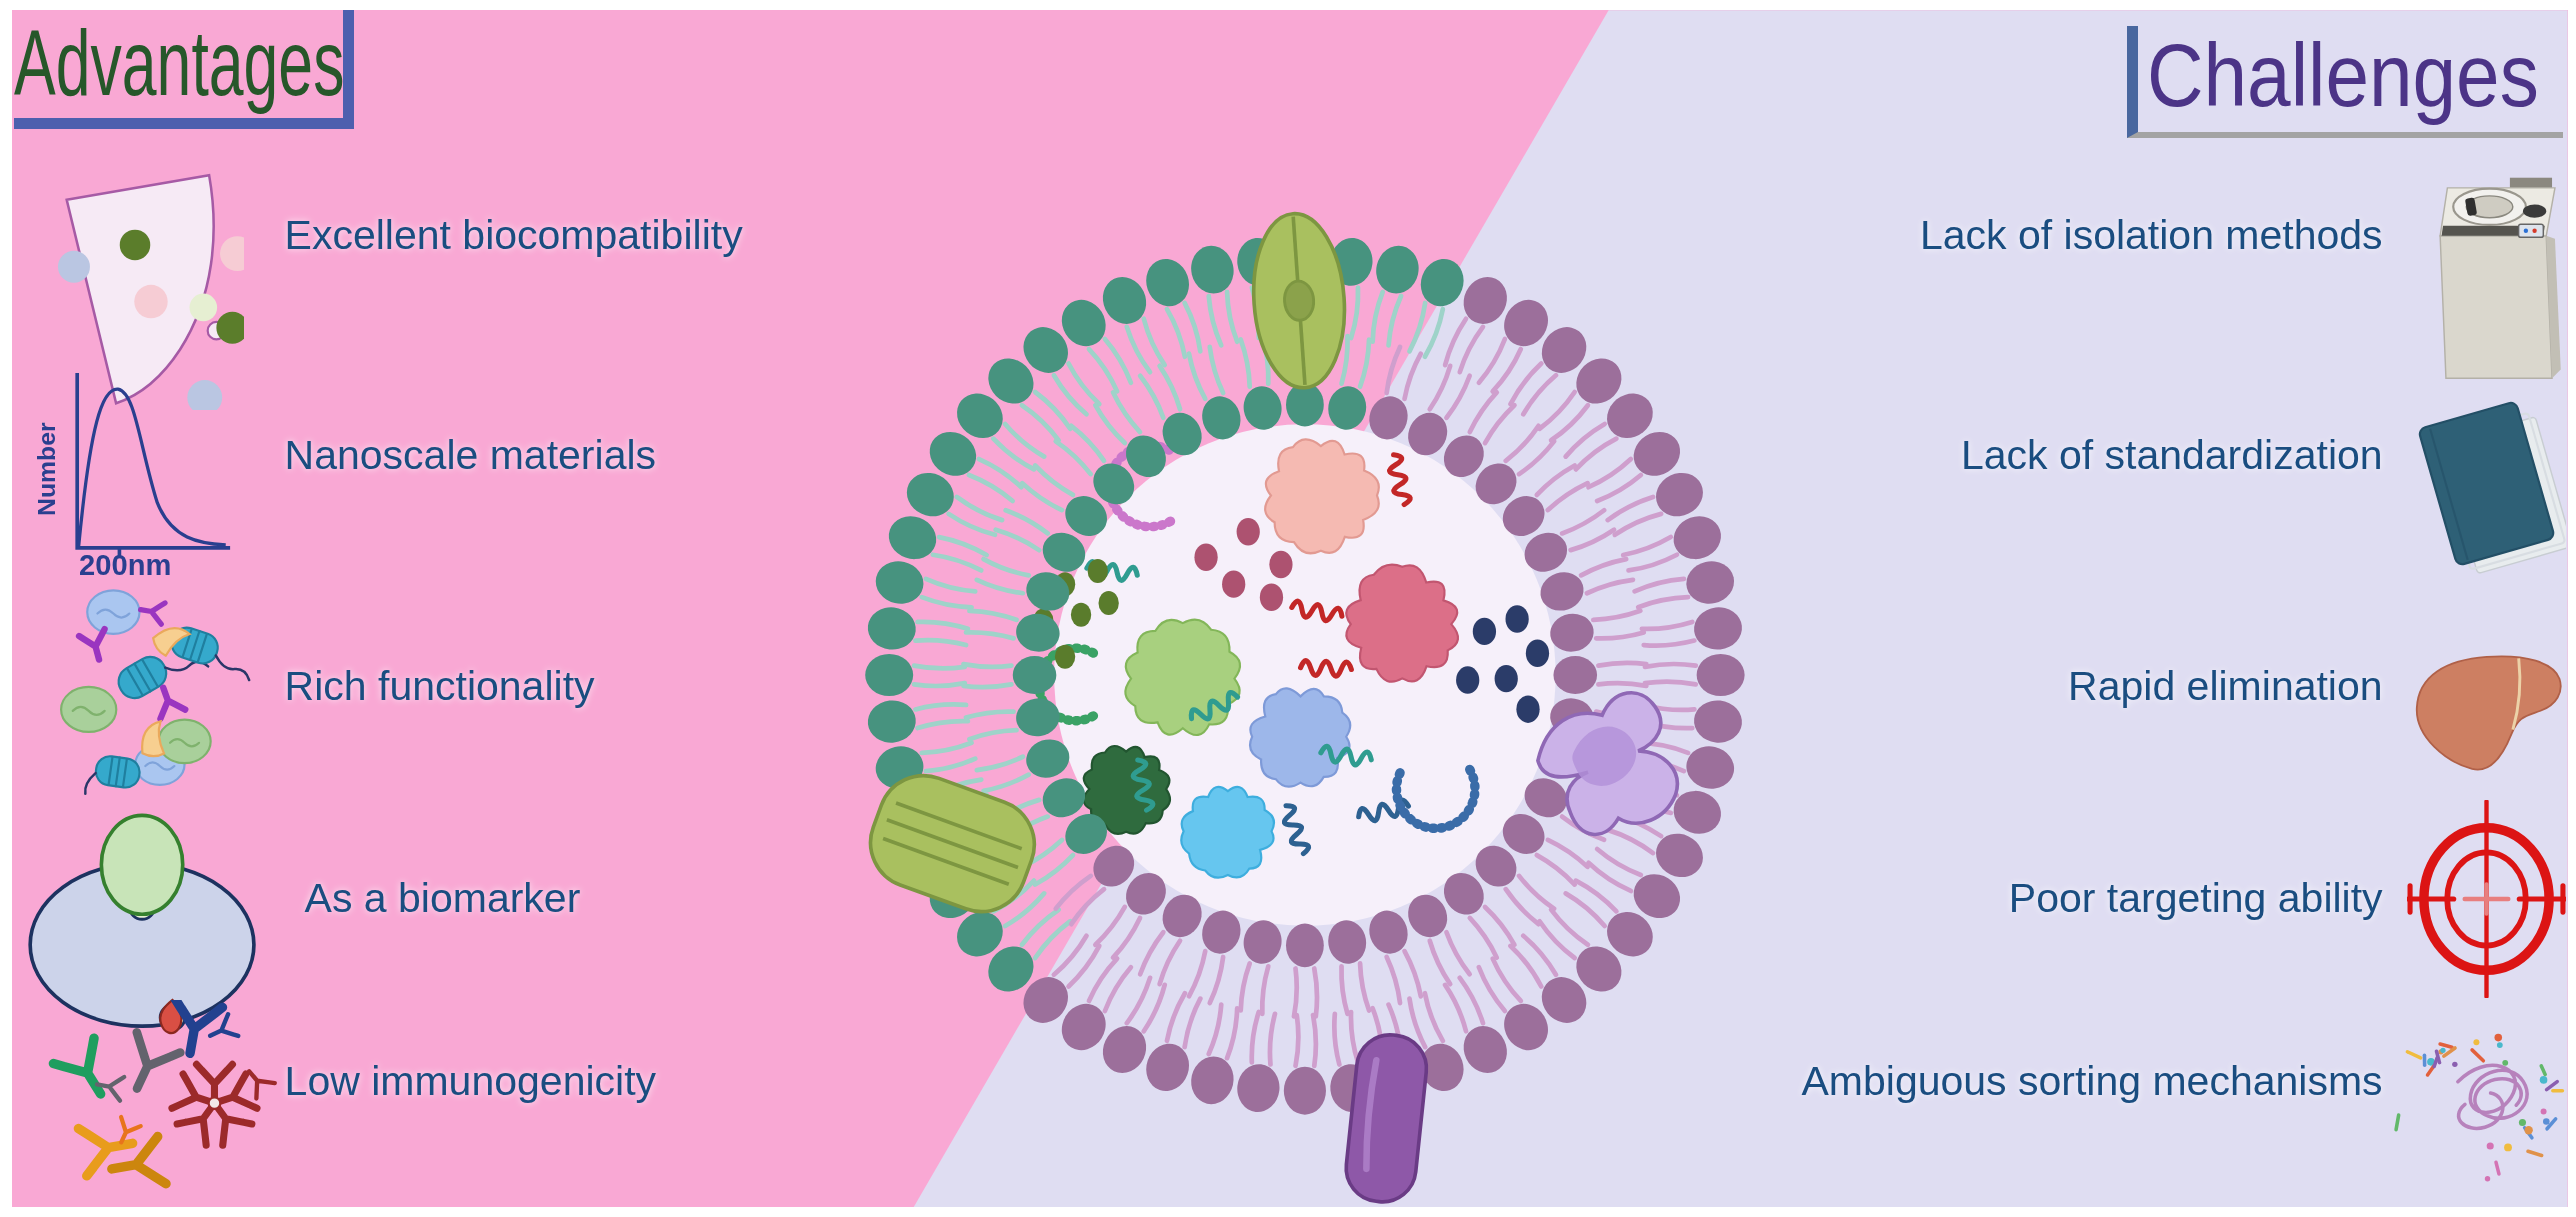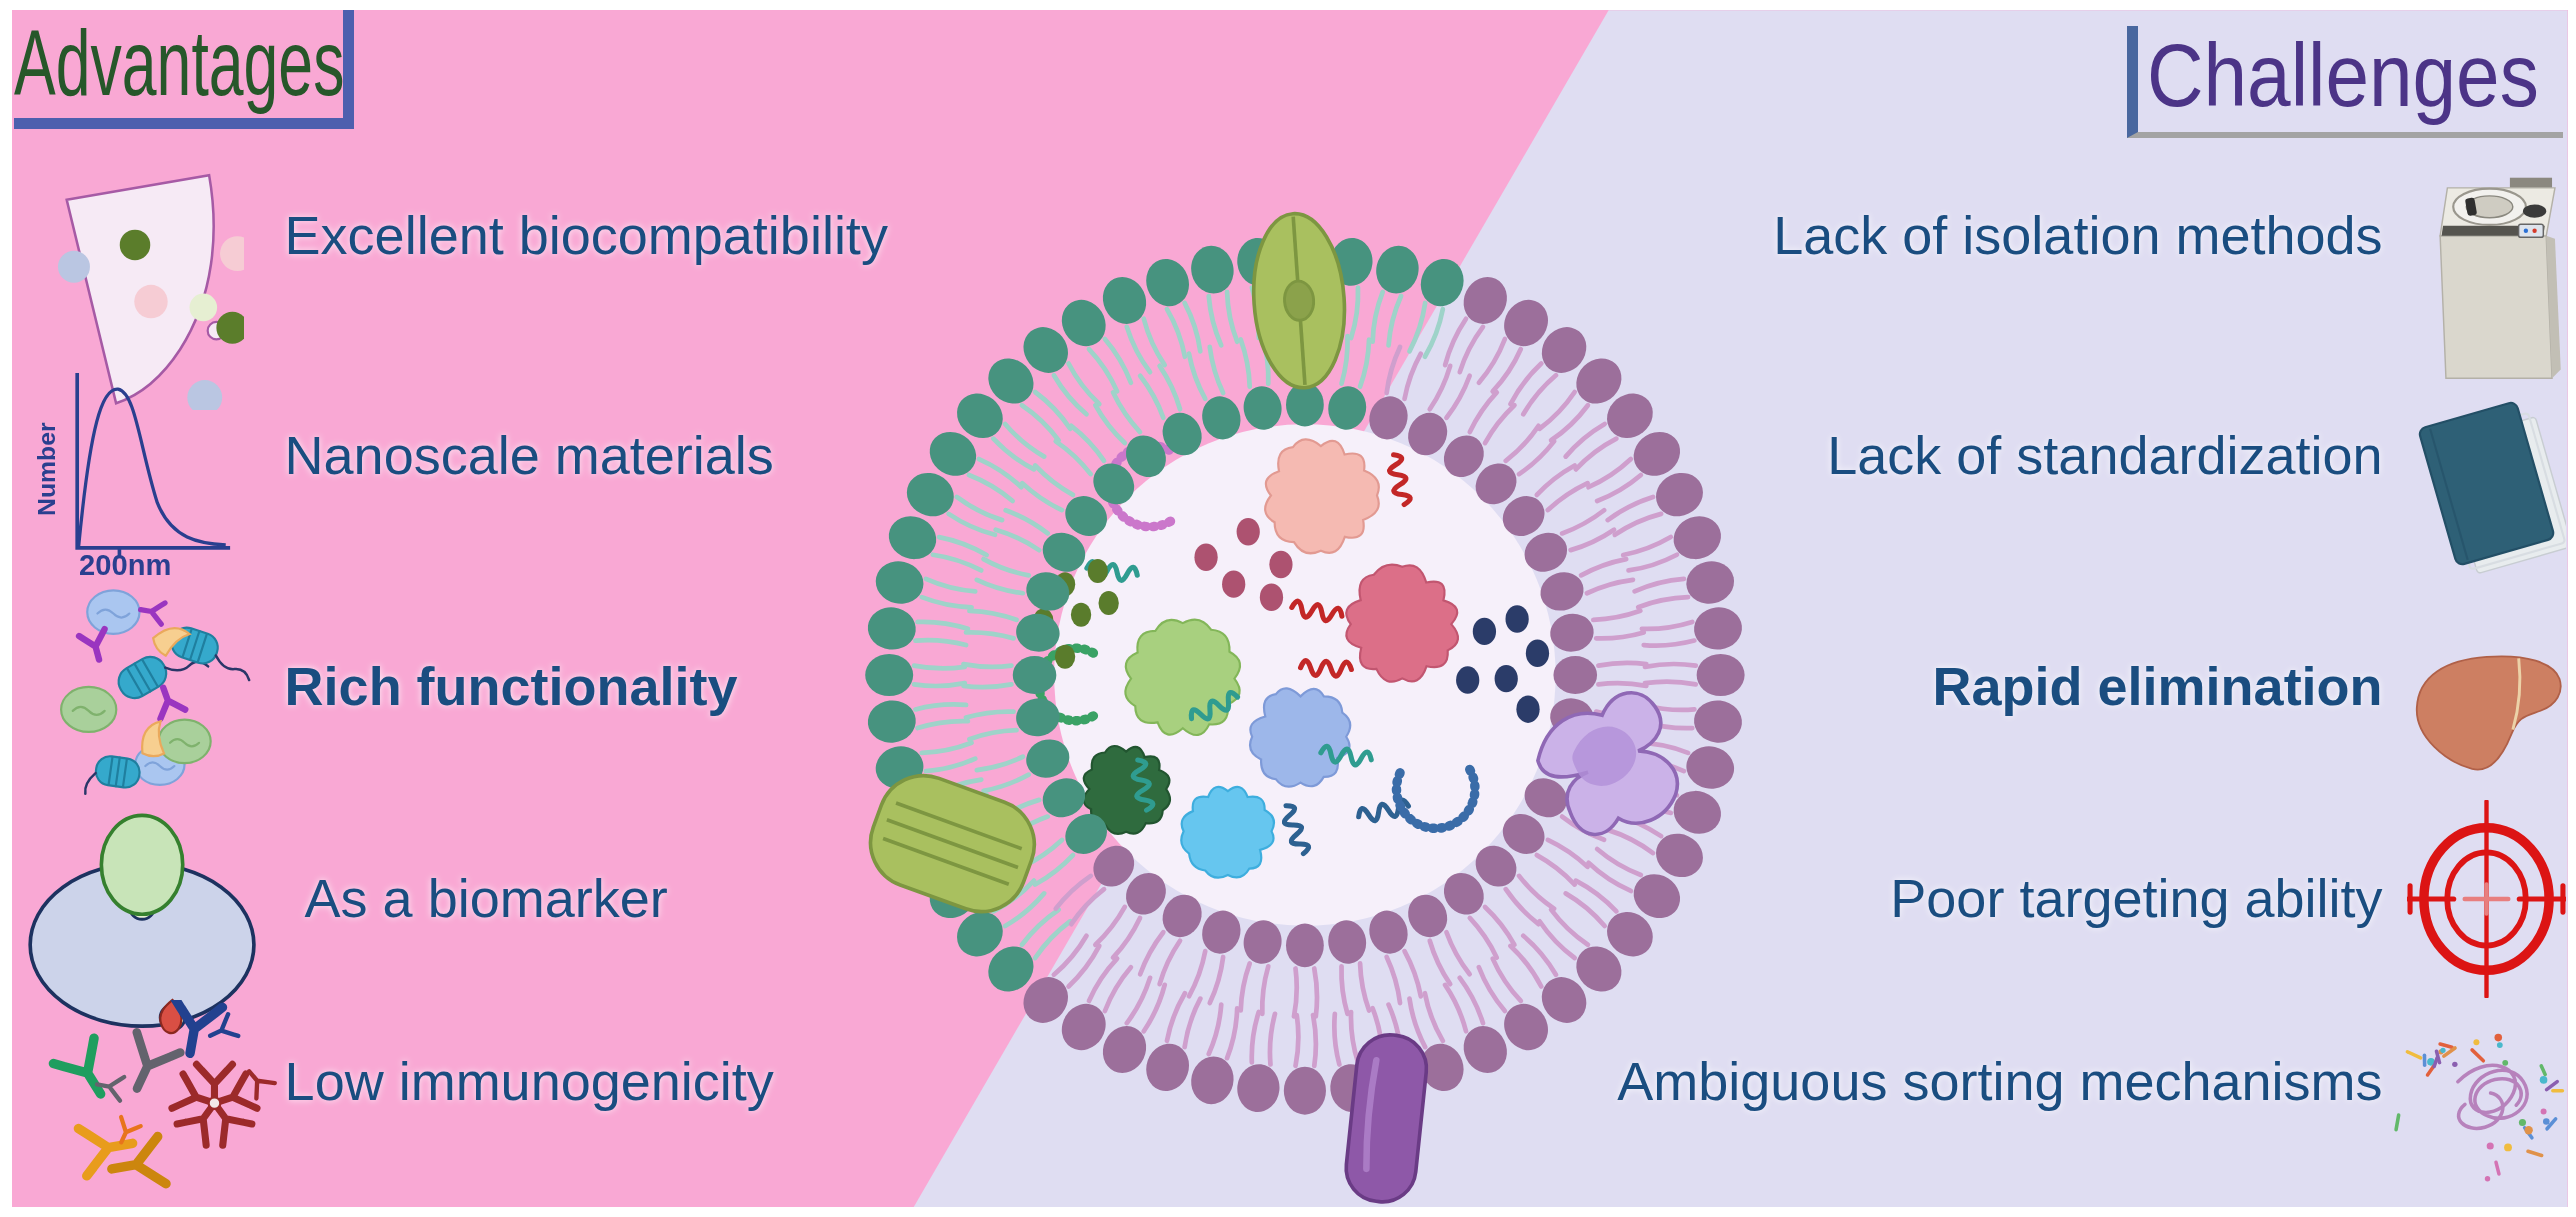--- a/index.html
+++ b/index.html
@@ -11,25 +11,25 @@
 
   .title-box{position:absolute;white-space:nowrap;}
   .title-box .title-text{display:inline-block;transform-origin:0 0;line-height:1.05;}
   .adv-box{left:2.9px;top:0;width:329px;height:108px;
     border-right:11px solid #4d5fae;border-bottom:11px solid #4d5fae;}
   .adv-box .title-text{font-size:92px;transform:scaleX(0.68);color:#27572a;padding-top:4.4px;}
   .cha-box{right:4.4px;top:16px;width:425px;height:106px;
     border-left:11px solid #49679f;border-bottom:6px solid #a3a3a3;}
   .cha-box .title-text{font-size:89px;transform:scaleX(0.88);color:#4c3487;padding-left:10.2px;padding-top:2.9px;}
 
-  .item-label{position:absolute;font-size:54px;color:#1a4d80;white-space:nowrap;
+  .item-label{position:absolute;font-size:41px;color:#1a4d80;white-space:nowrap;
     height:67px;line-height:67px;text-shadow:0 0 7.3px rgba(255,255,255,0.85);}
   .ll{left:273px;}
   .rl{right:185px;text-align:right;}
-  .row1{top:192px;} .row2{top:412px;} .row3{top:643px;font-weight:bold;} .row4{top:855px;margin-left:20px;} .row5{top:1038px;}
+  .row1{top:192px;} .row2{top:412px;} .row3{top:643px;} .row4{top:855px;margin-left:20px;} .row5{top:1038px;}
   .icon{position:absolute;}
   .icon svg{width:100%;height:100%;display:block;}
 </style>
 </head>
 <body>
 
 <svg width="0" height="0" style="position:absolute" aria-hidden="true">
   <defs>
     <path id="igY" d="M0,44 L0,10 M0,10 L-23,-15 M-23,-15 L-33,-26 M0,10 L23,-15 M23,-15 L33,-26" fill="none" stroke-linecap="round" stroke-linejoin="round"></path>
   </defs>

